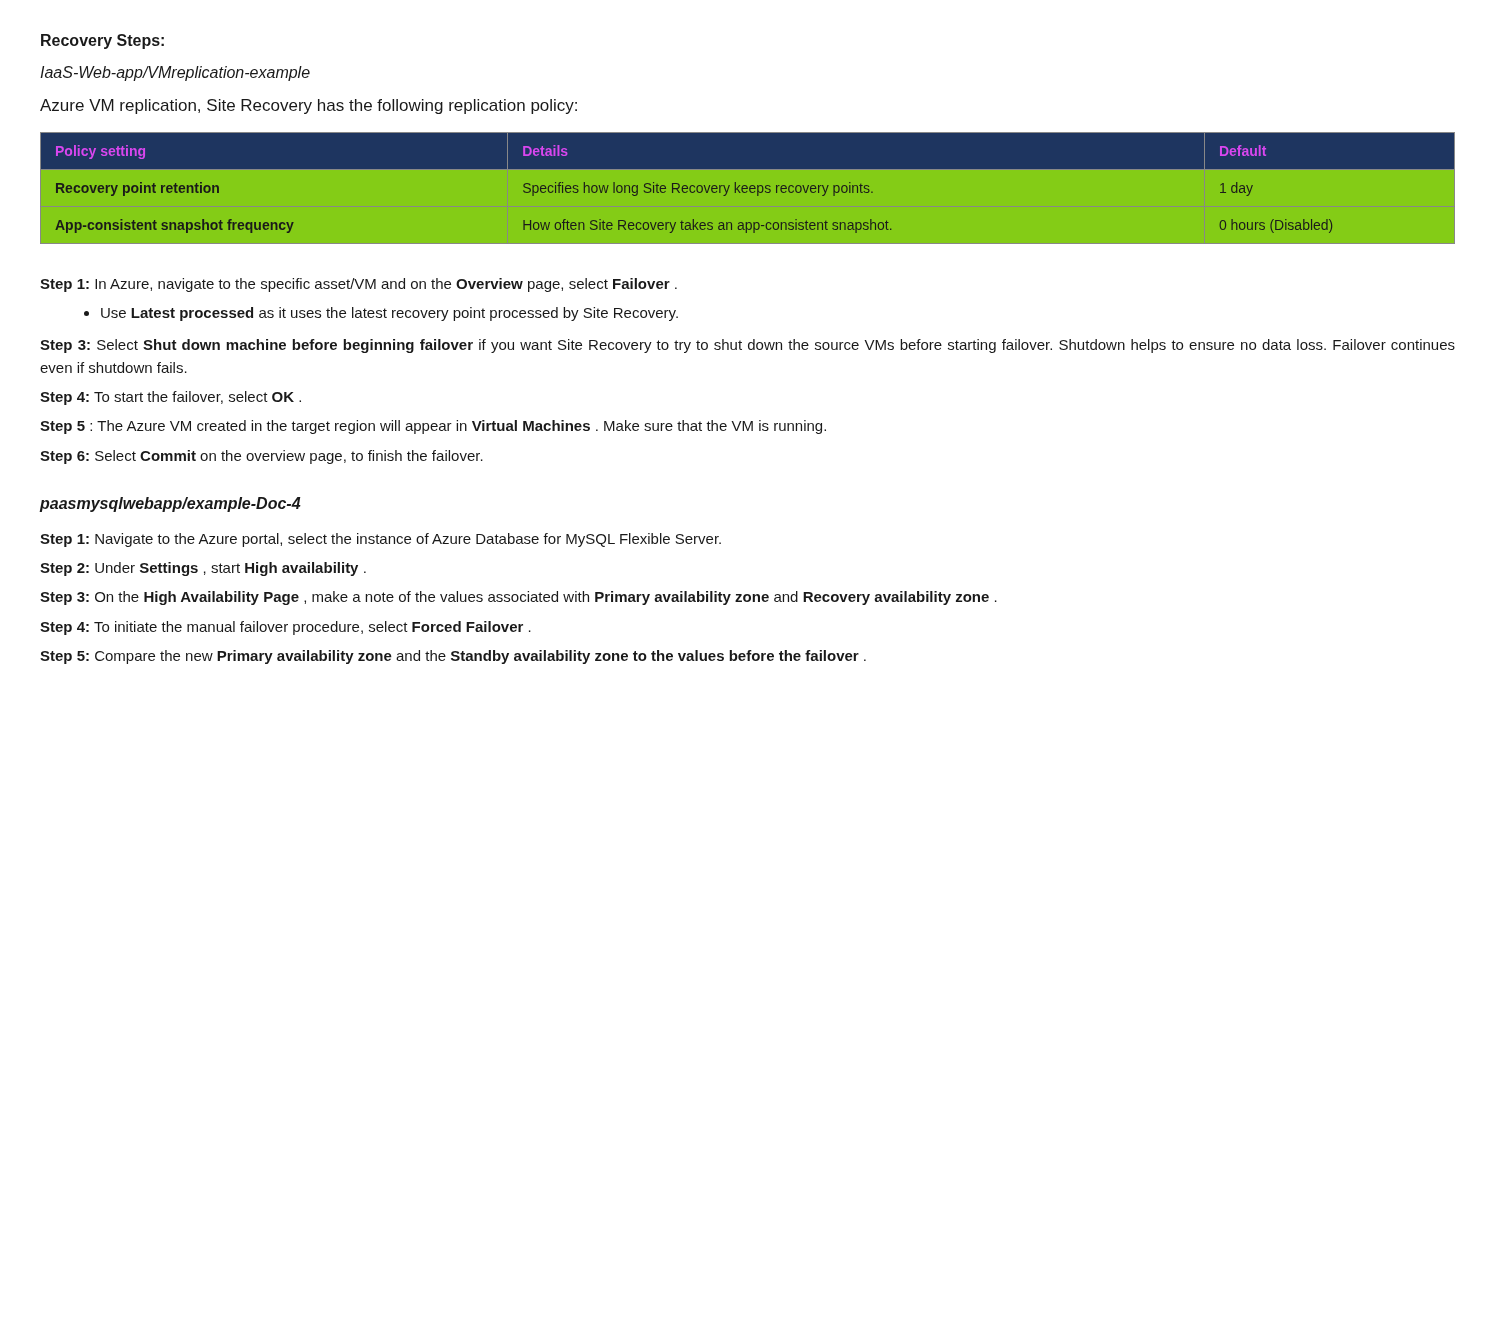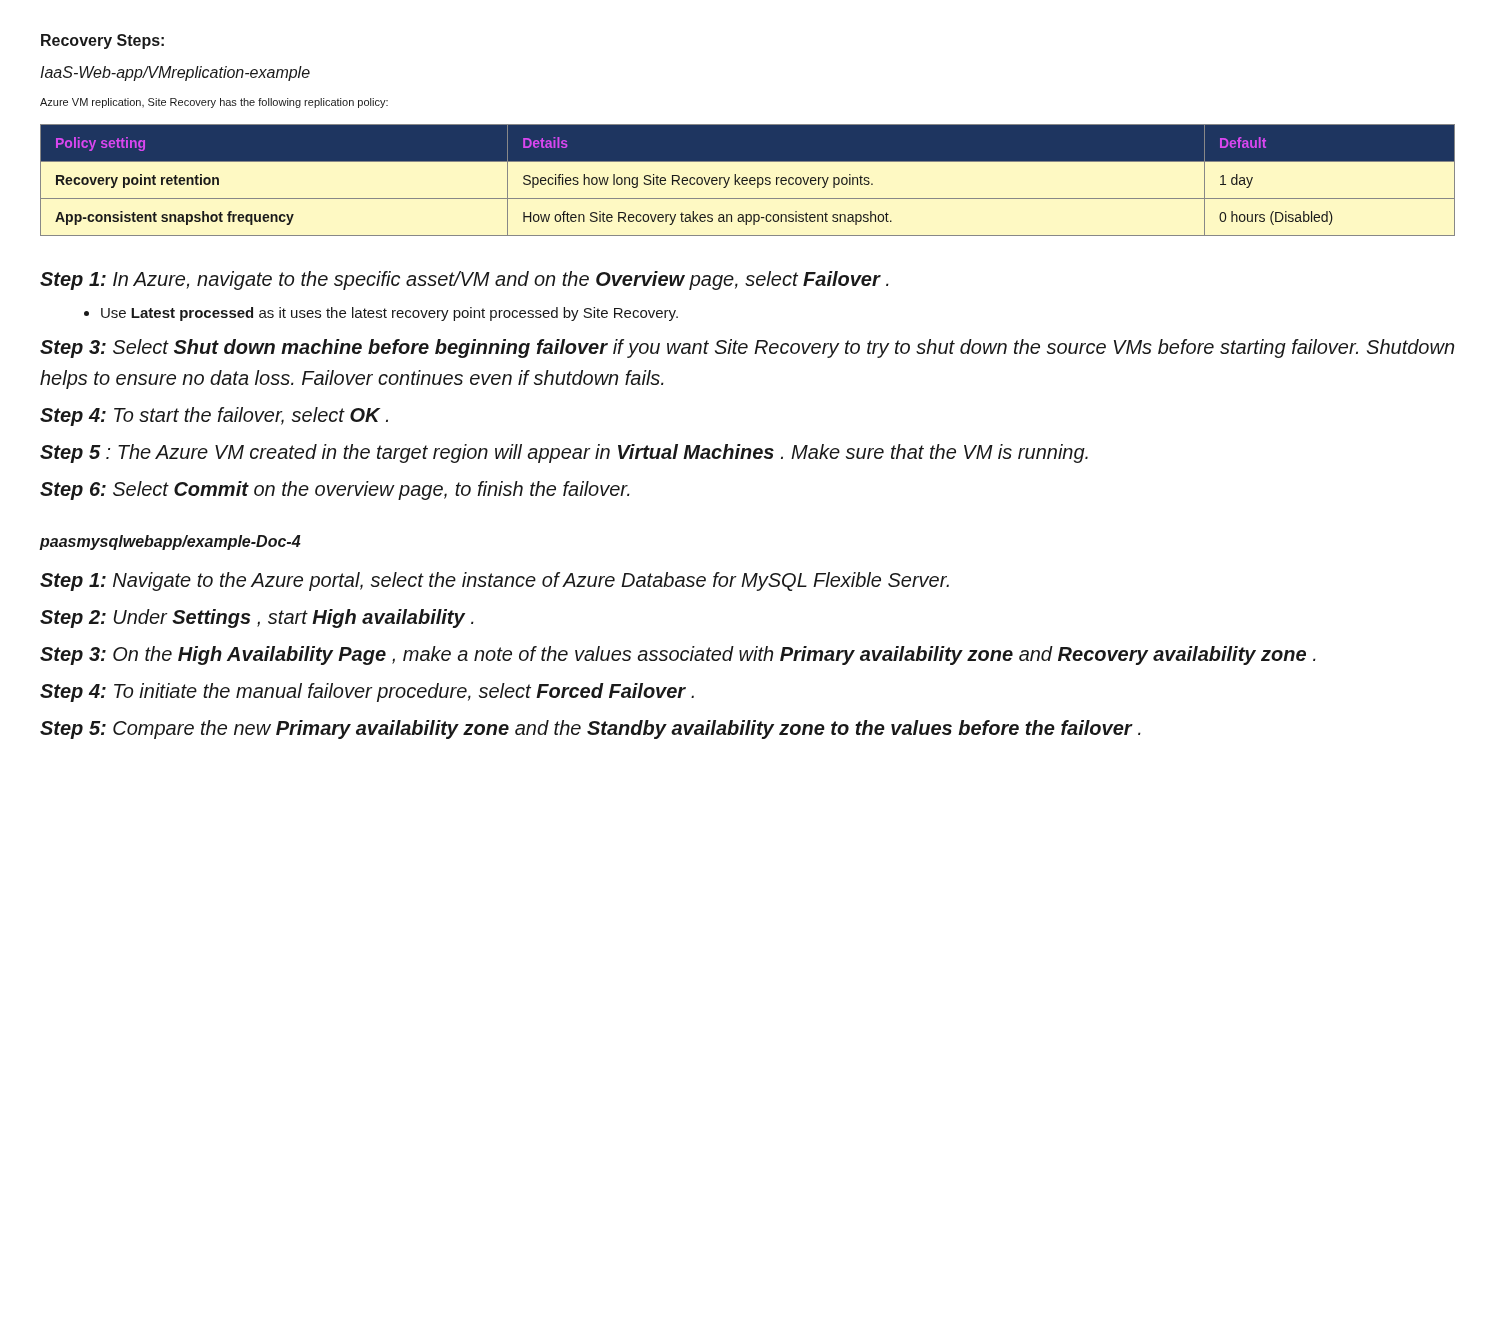--- a/index.html
+++ b/index.html
@@ -20,61 +20,60 @@
       font-size: 16px;
       margin-bottom: 14px;
     }
     .vm-title {
       font-style: italic;
       font-weight: normal;
       font-size: 16px;
       margin-bottom: 14px;
     }
     .intro-text {
-      font-size: 11px;
+      font-size: 17px;
       margin-bottom: 16px;
     }
     .policy-table {
       width: 100%;
       border-collapse: collapse;
       margin-bottom: 28px;
       border: 1px solid #888;
     }
     .policy-table thead tr {
       background-color: #1e3560;
       color: #d946ef;
     }
     .policy-table thead th {
       padding: 10px 14px;
       font-weight: bold;
       font-size: 14px;
       text-align: left;
       border: 1px solid #888;
     }
     .policy-table tbody tr {
-      background: #fef9c3;
+      background: #84cc16;
     }
     .policy-table tbody td {
       padding: 10px 14px;
       font-size: 14px;
       border: 1px solid #888;
       vertical-align: top;
     }
     .policy-table tbody td:first-child {
       font-weight: bold;
     }
     .steps-section {
       margin-bottom: 28px;
     }
     .step-line {
-      font-size: 20px;
+      font-size: 15px;
       margin-bottom: 6px;
       line-height: 1.55;
       text-align: justify;
-      font-style: italic;
     }
     .bullet-list {
       list-style: disc;
       margin-left: 60px;
       margin-bottom: 8px;
       margin-top: 2px;
     }
     .bullet-list li {
       font-size: 15px;
       line-height: 1.55;

